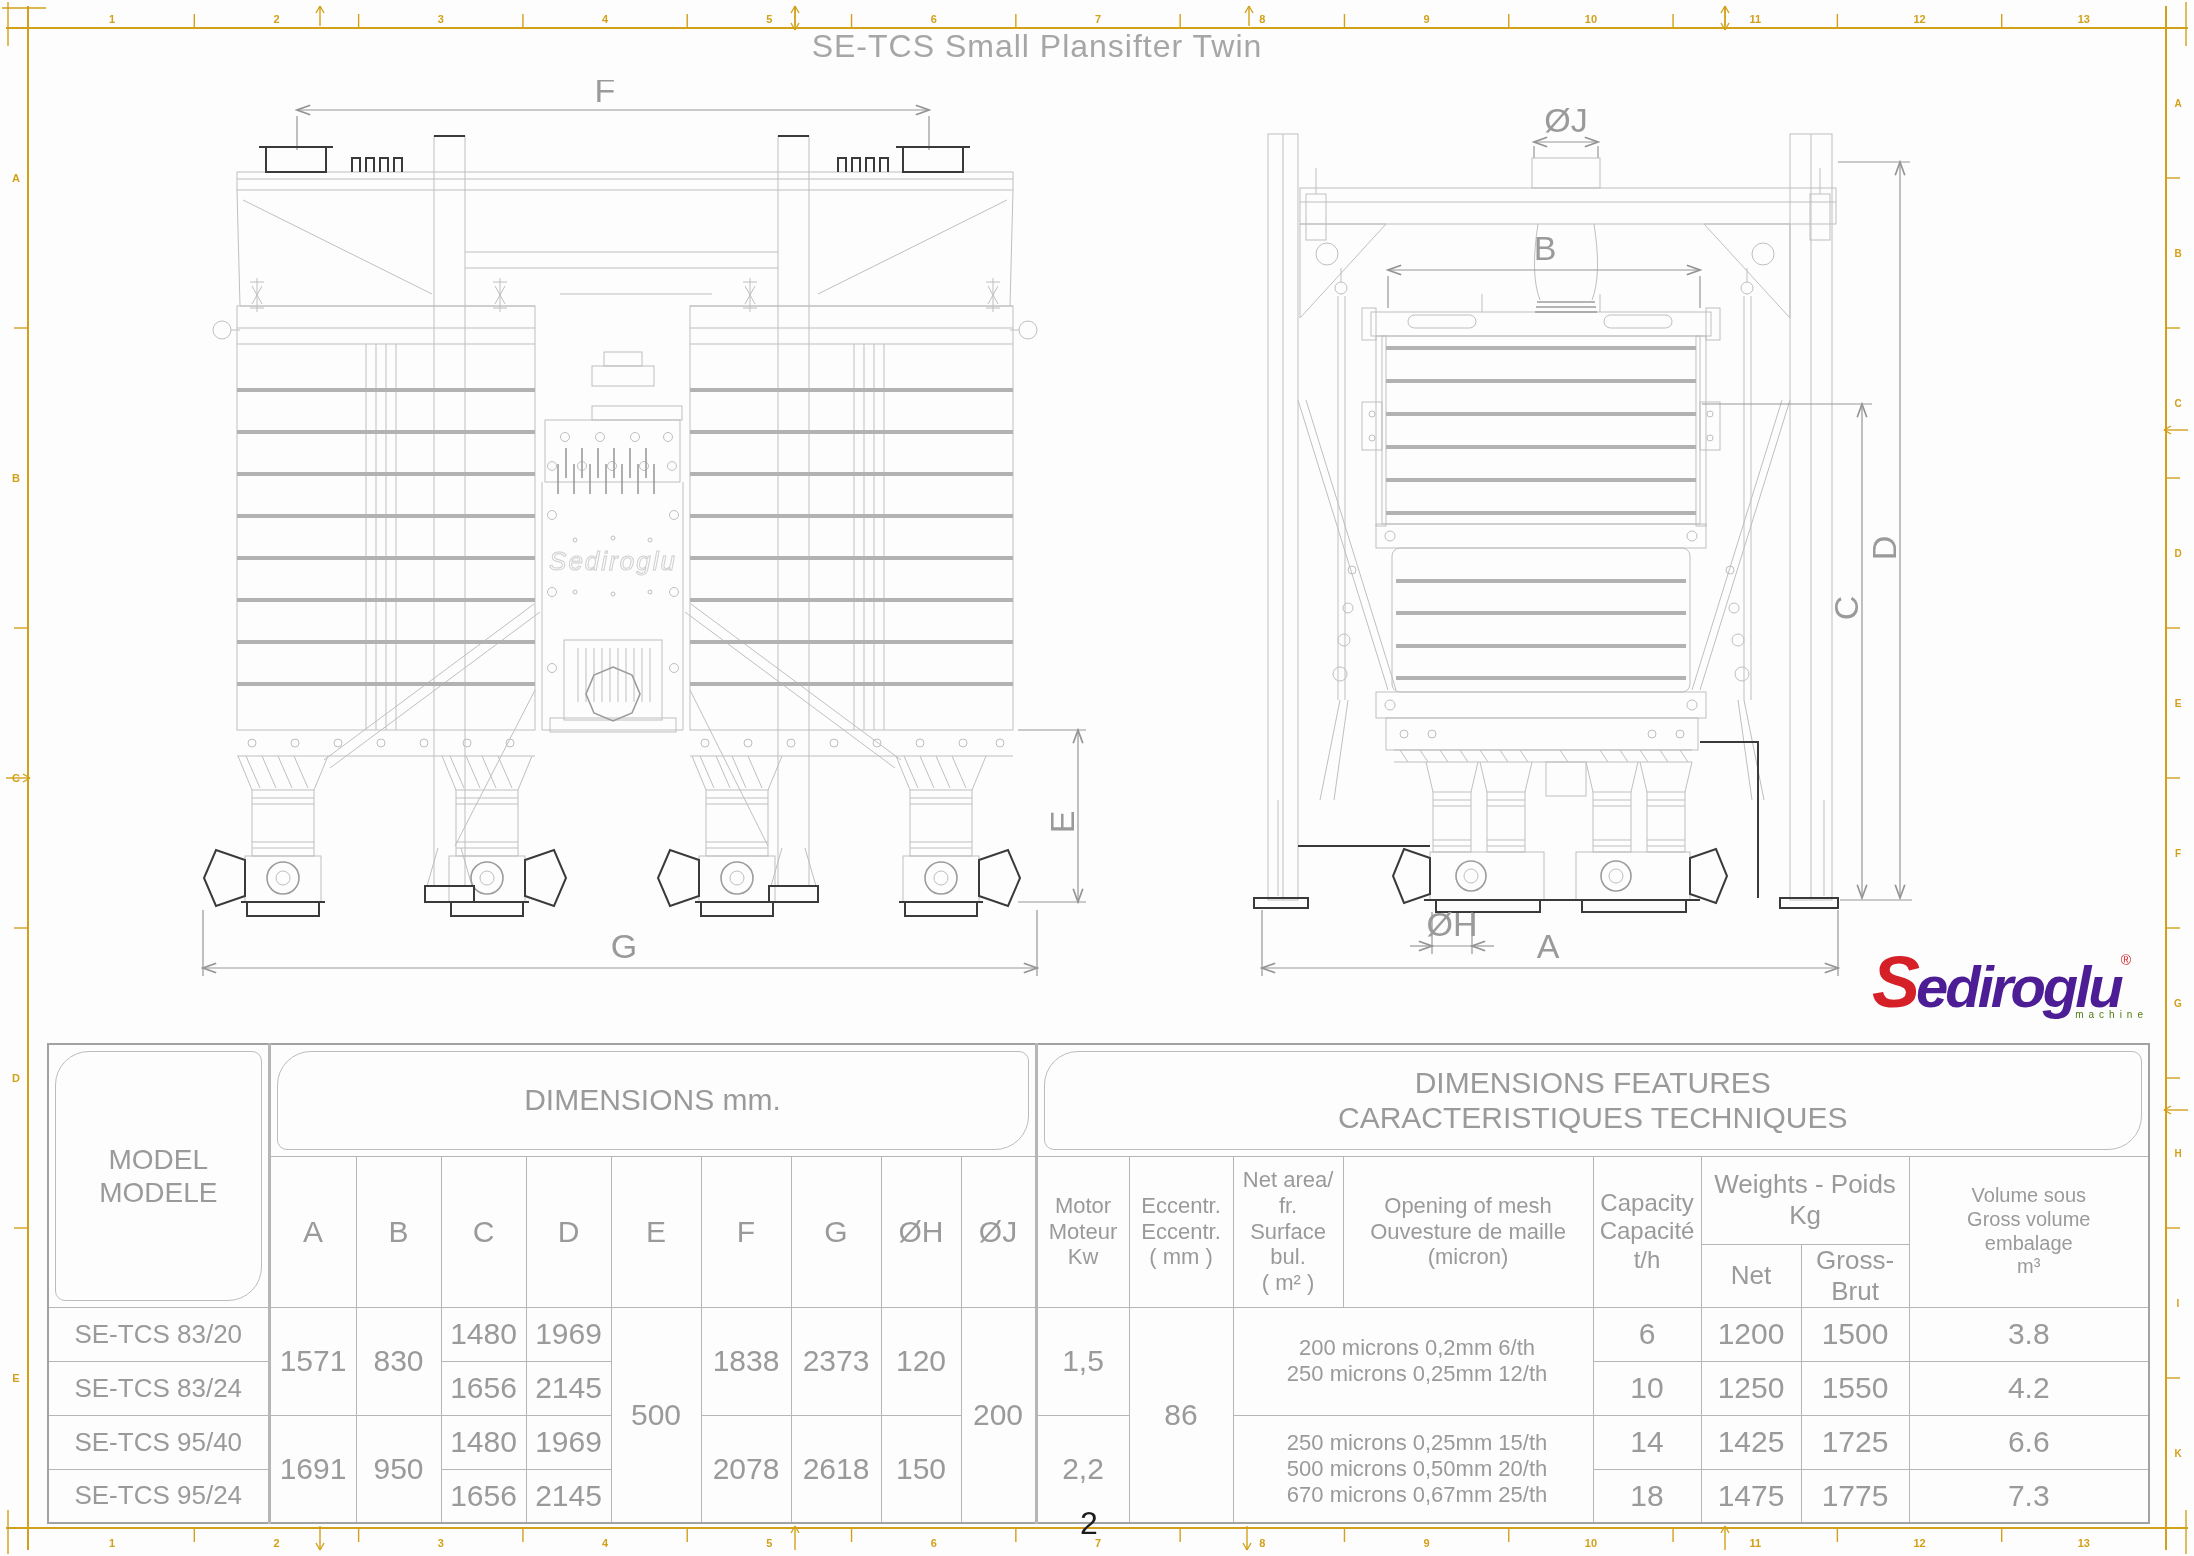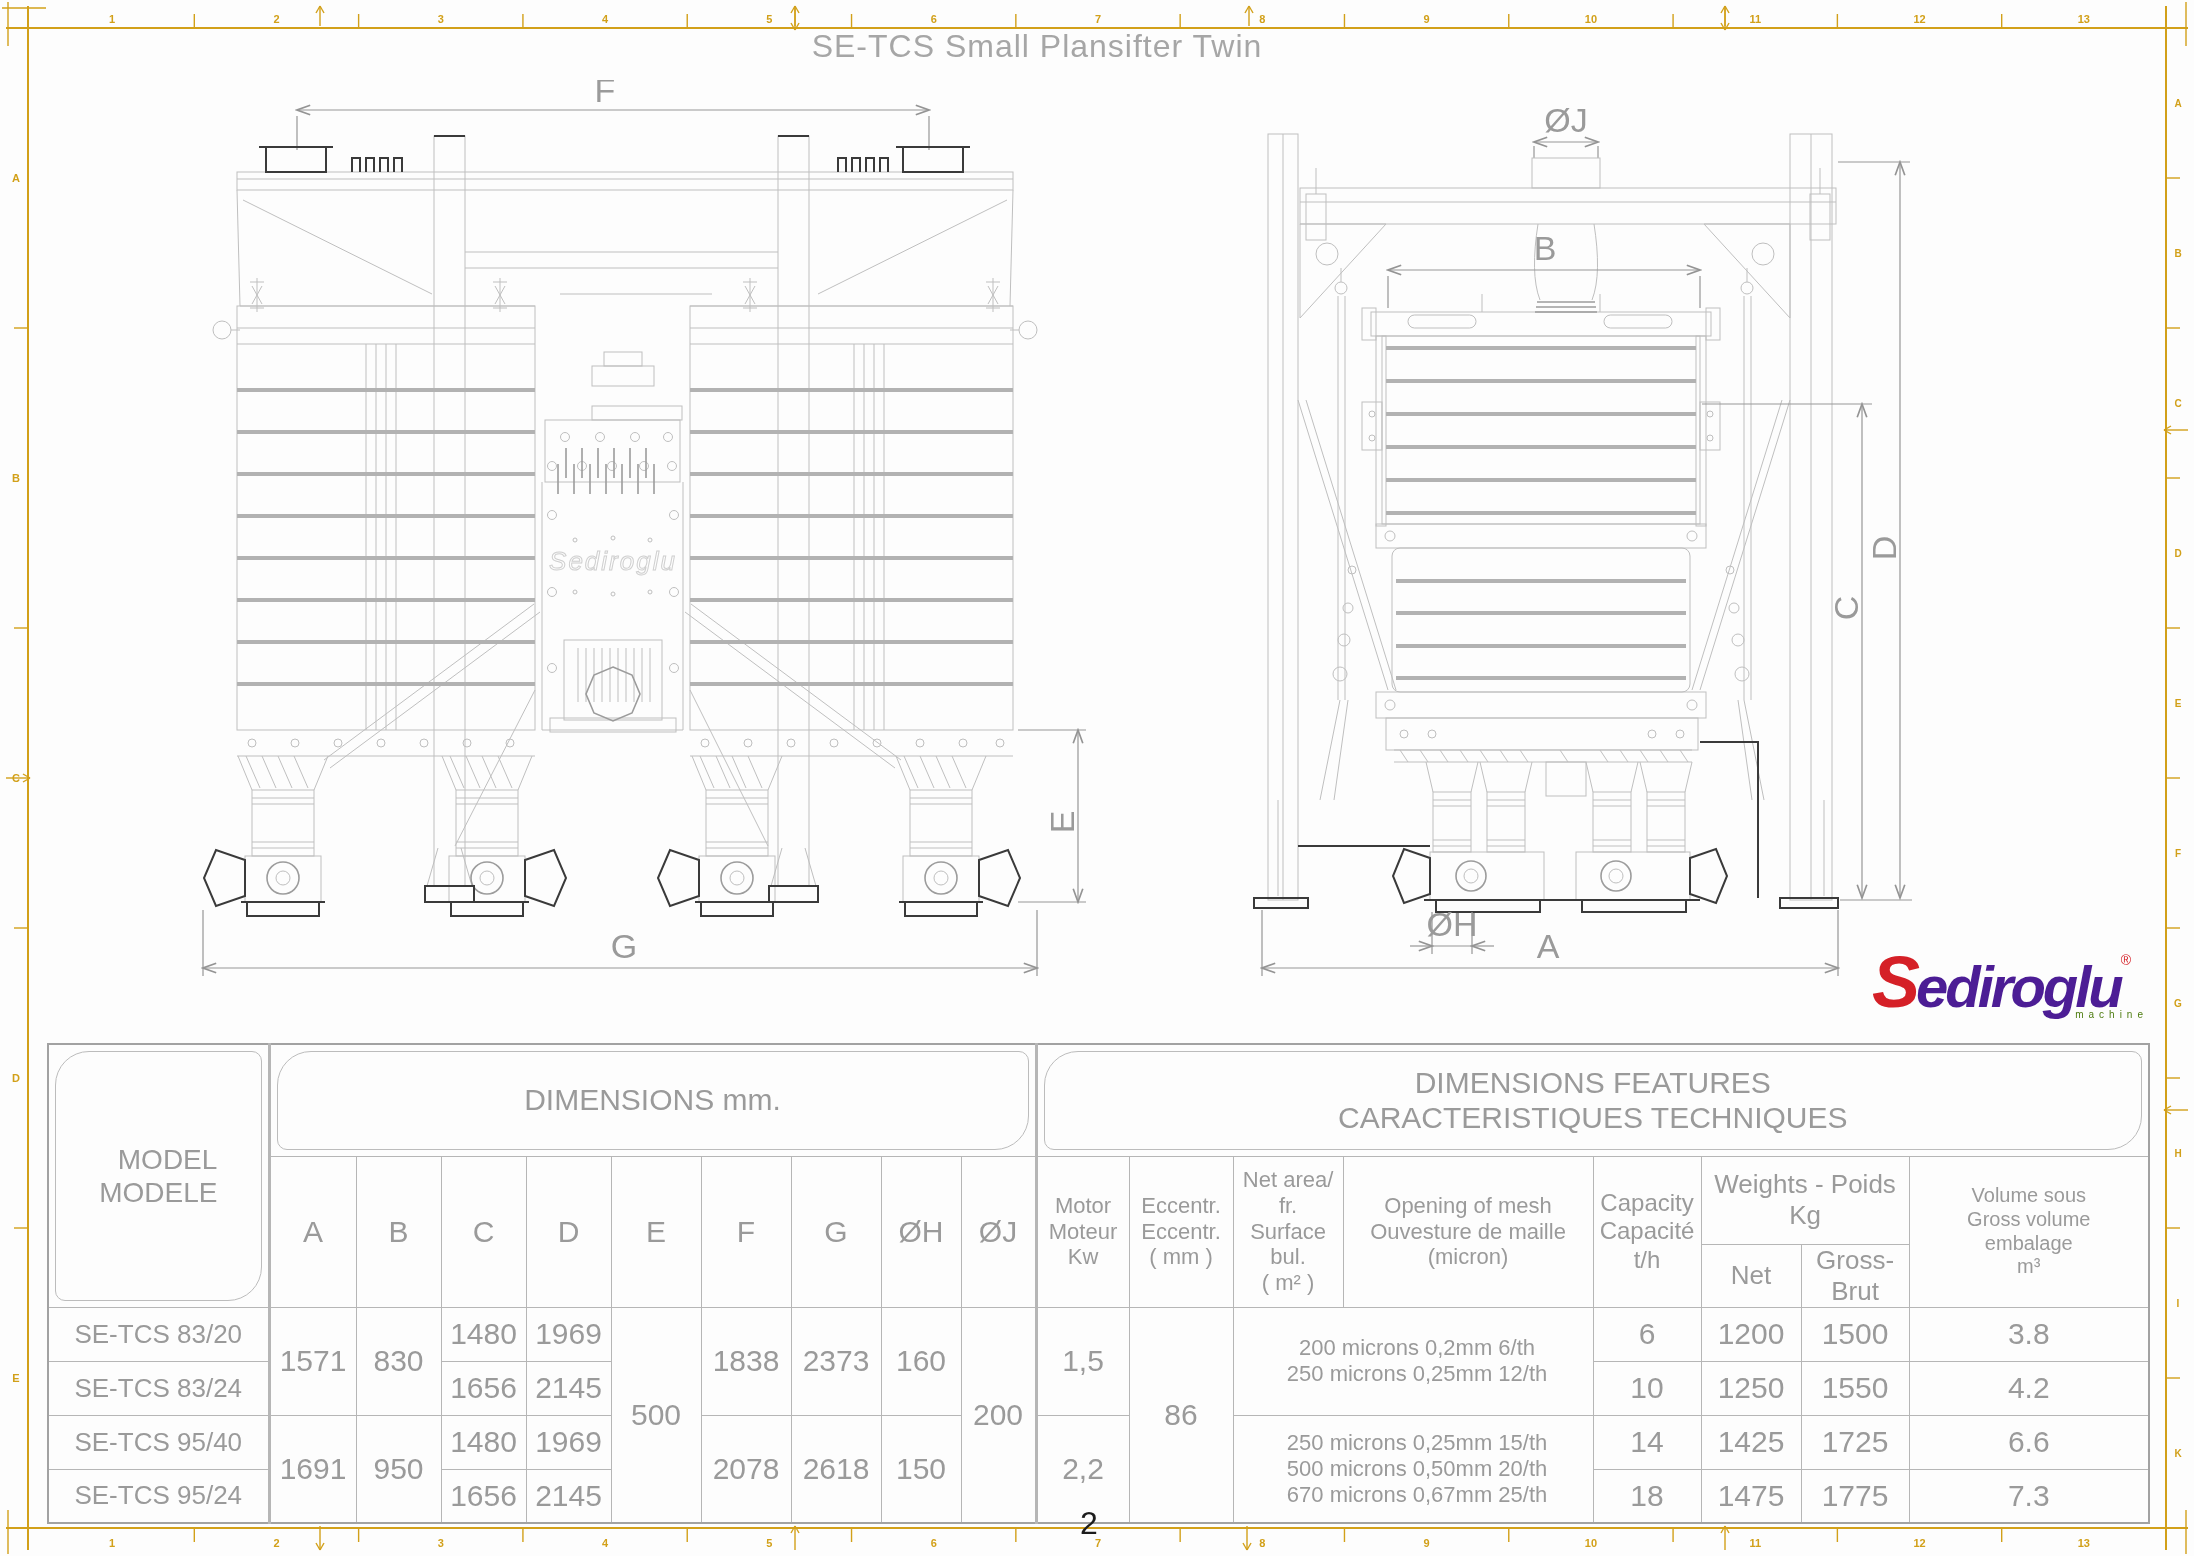--- a/index.html
+++ b/index.html
@@ -37,21 +37,21 @@
   #spec-table{border:2.5px solid #a2a2a2;}
   #spec-table td.hdr{position:relative;}
   .inset{position:absolute;left:6px;right:6px;top:6px;bottom:6px;
     border:1.6px solid #bcbcbc;border-radius:34px 10px 34px 10px;
     display:flex;align-items:center;justify-content:center;}
   .pre{white-space:pre-line;line-height:1.18;}
   .fs20{font-size:20px !important;}
   .fs22{font-size:22px !important;}
   .fs24{font-size:24px !important;}
   .fs26{font-size:26px !important;}
-  .fs28{font-size:28px !important;text-align:right;}
+  .fs28{font-size:28px !important;}
   .fs30{font-size:30px !important;}
   .mesh-cell{text-align:right;padding-left:8px !important;}
   .grp-l{border-left-width:3px !important;}
 </style>
 </head>
 <body>
 
 <div id="sheet">
 
   <svg id="frame-svg">
@@ -570,21 +570,21 @@
 
     <tr style="height:54px">
       <td class="fs26">SE-TCS 83/20</td>
       <td rowspan="2" class="grp-l">1571</td>
       <td rowspan="2">830</td>
       <td>1480</td>
       <td>1969</td>
       <td rowspan="4">500</td>
       <td rowspan="2">1838</td>
       <td rowspan="2">2373</td>
-      <td rowspan="2">160</td>
+      <td rowspan="2">120</td>
       <td rowspan="4">200</td>
       <td rowspan="2" class="grp-l">1,5</td>
       <td rowspan="4">86</td>
       <td rowspan="2" colspan="2" class="pre fs22 mesh-cell">200 microns 0,2mm 6/th
 250 microns 0,25mm 12/th</td>
       <td>6</td>
       <td>1200</td>
       <td>1500</td>
       <td>3.8</td>
     </tr>

